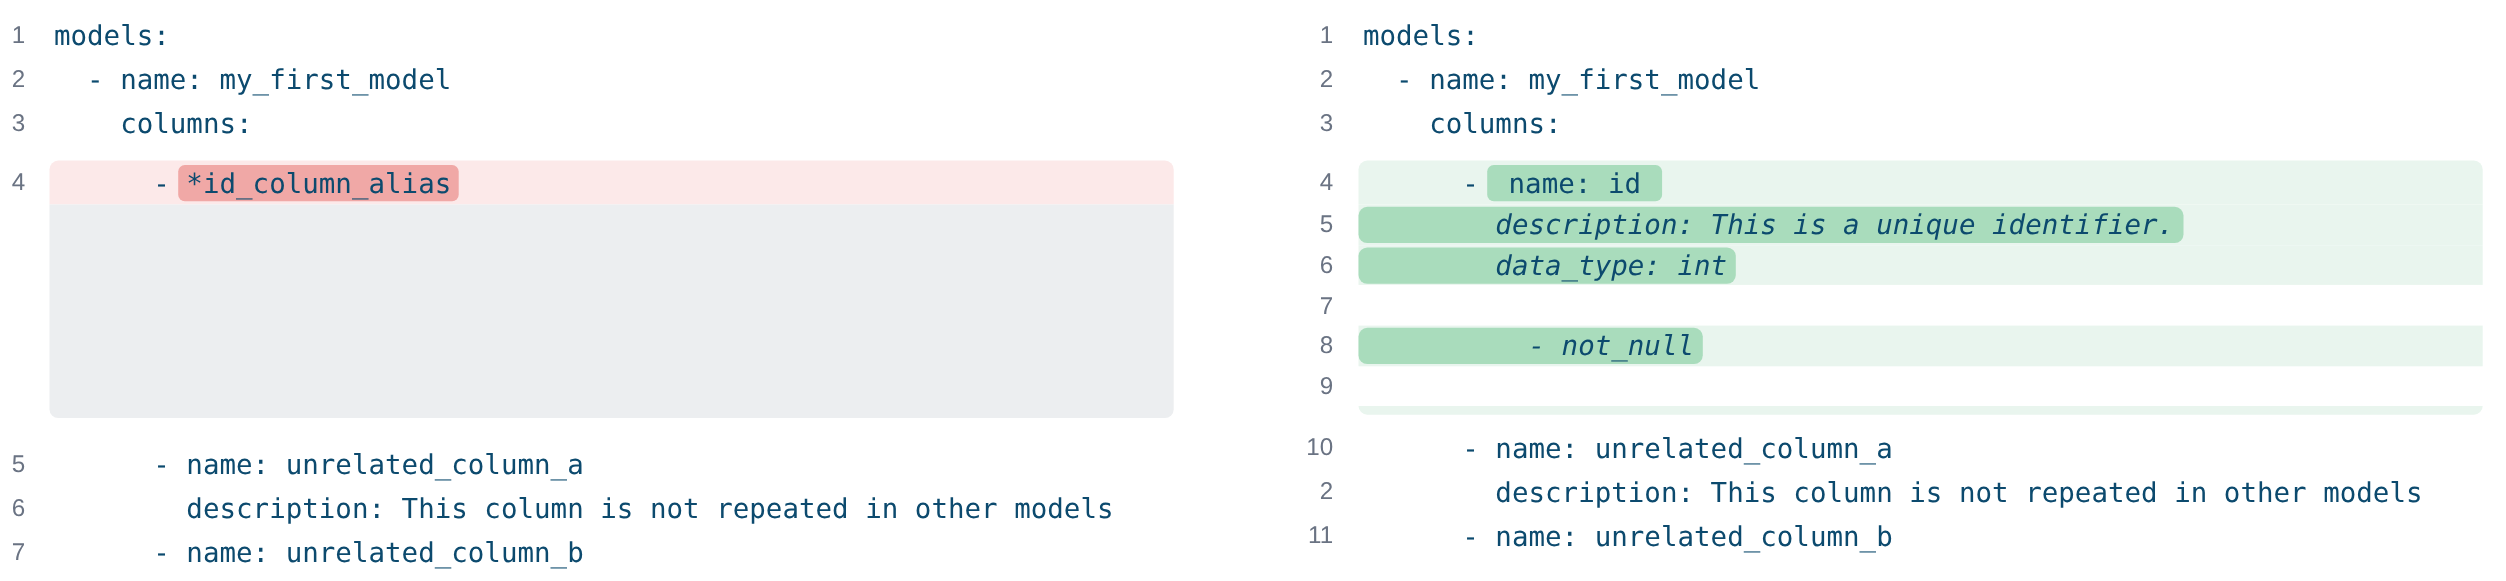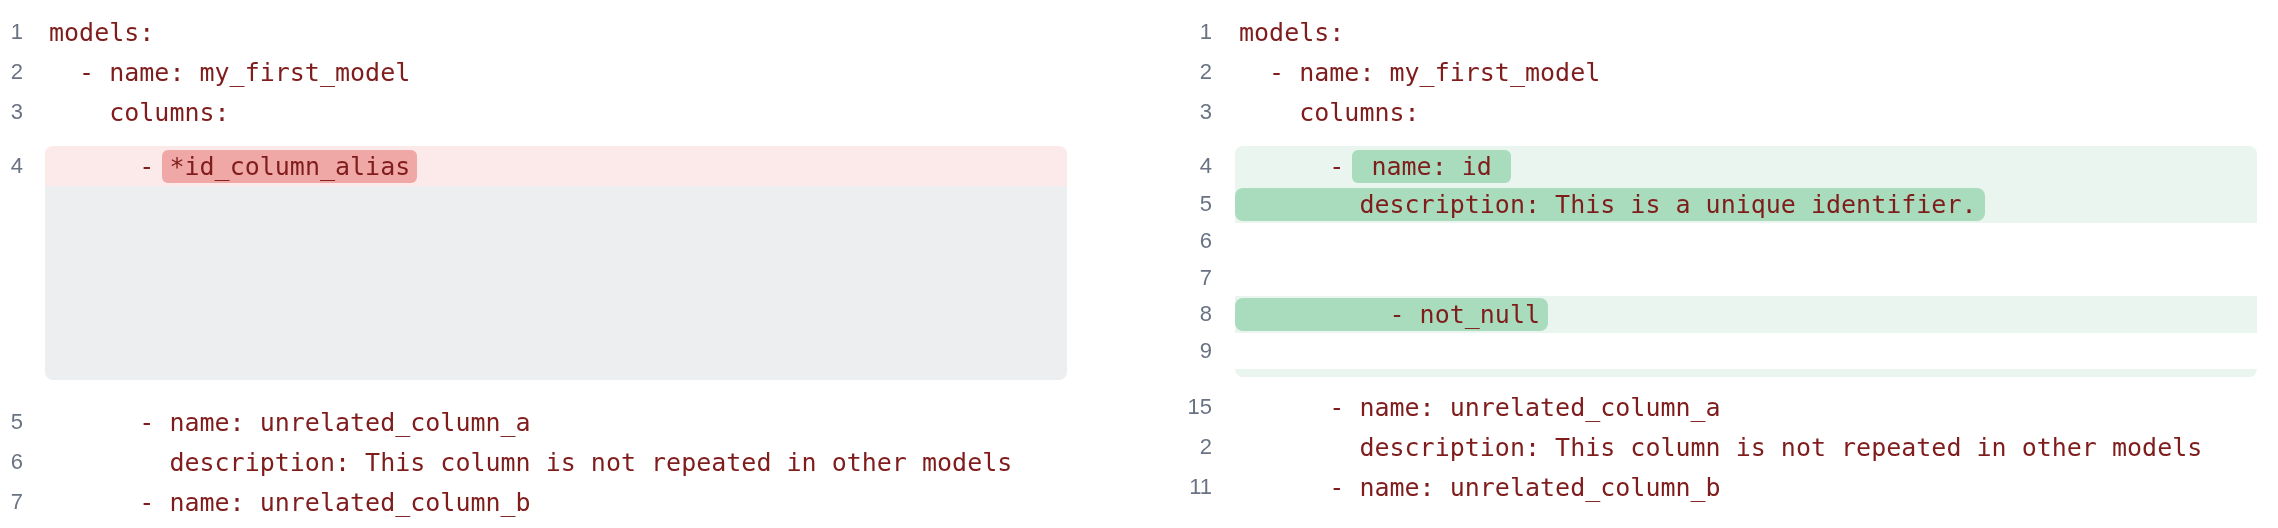--- a/index.html
+++ b/index.html
@@ -22,21 +22,21 @@
   .pane.right .gut { width: 96px; padding-right: 23px; }
 
   .code {
     box-sizing: border-box; width: 1022px; flex: none;
     padding-left: 4px; height: 100%;
     display: flex; align-items: center;
   }
   .txt {
     white-space: pre;
     font-family: "DejaVu Sans Mono", monospace;
-    font-size: 25px; color: #7f1d1d;
+    font-size: 25px; color: #0c4a6e;
   }
 
   
   .row.removed { margin-top: 14px; }
   .row.removed .code { background: #fce9e9; border-radius: 8px 8px 0 0; }
   .tok-del {
     background: #f0a8a6; border-radius: 6px;
     padding: 2px 7px; margin-left: -7px;
   }
   .filler-row { display: flex; height: 194px; }
@@ -56,21 +56,21 @@
   .block-cap .cap {
     box-sizing: border-box; width: 1022px; flex: none; height: 8px;
     background: #e9f5ee; border-radius: 0 0 8px 8px;
   }
   .tok-add {
     background: #a9dcbc; border-radius: 6px;
     padding: 2px 19px; margin-left: -7px;
   }
   .band-add {
     background: #a9dcbc; border-radius: 8px;
-    padding: 2px 8px 2px 4px; margin-left: -4px;
+    padding: 2px 8px 2px 4px; margin-left: -4px; font-style: italic;
   }
   .row.after-block { margin-top: 10px; }
 </style>
 </head>
 <body>
 
 <div class="diff">
 
   <div class="pane left">
 
@@ -155,41 +155,44 @@
     </div>
 
     <div class="row blk">
       <div class="gut">5</div>
       <div class="code">
           <span class="txt"><span class="band-add">        description: This is a unique identifier.</span></span>
         </div>
     </div>
     <div class="row blk">
       <div class="gut">6</div>
+      <div class="code">
+          <span class="txt"><span class="band-add">        data_type: int</span></span>
+        </div>
     </div>
     <div class="row blk">
       <div class="gut">7</div>
     </div>
     <div class="row blk">
       <div class="gut">8</div>
       <div class="code">
           <span class="txt"><span class="band-add">          - not_null</span></span>
         </div>
     </div>
     <div class="row blk">
       <div class="gut">9</div>
     </div>
 
     <div class="block-cap">
       <div class="gut"></div>
       <div class="cap"></div>
     </div>
 
     <div class="row after-block">
-      <div class="gut">15</div>
+      <div class="gut">10</div>
       <div class="code">
           <span class="txt">      - name: unrelated_column_a</span>
         </div>
     </div>
     <div class="row">
       <div class="gut">2</div>
       <div class="code">
           <span class="txt">        description: This column is not repeated in other models</span>
         </div>
     </div>

